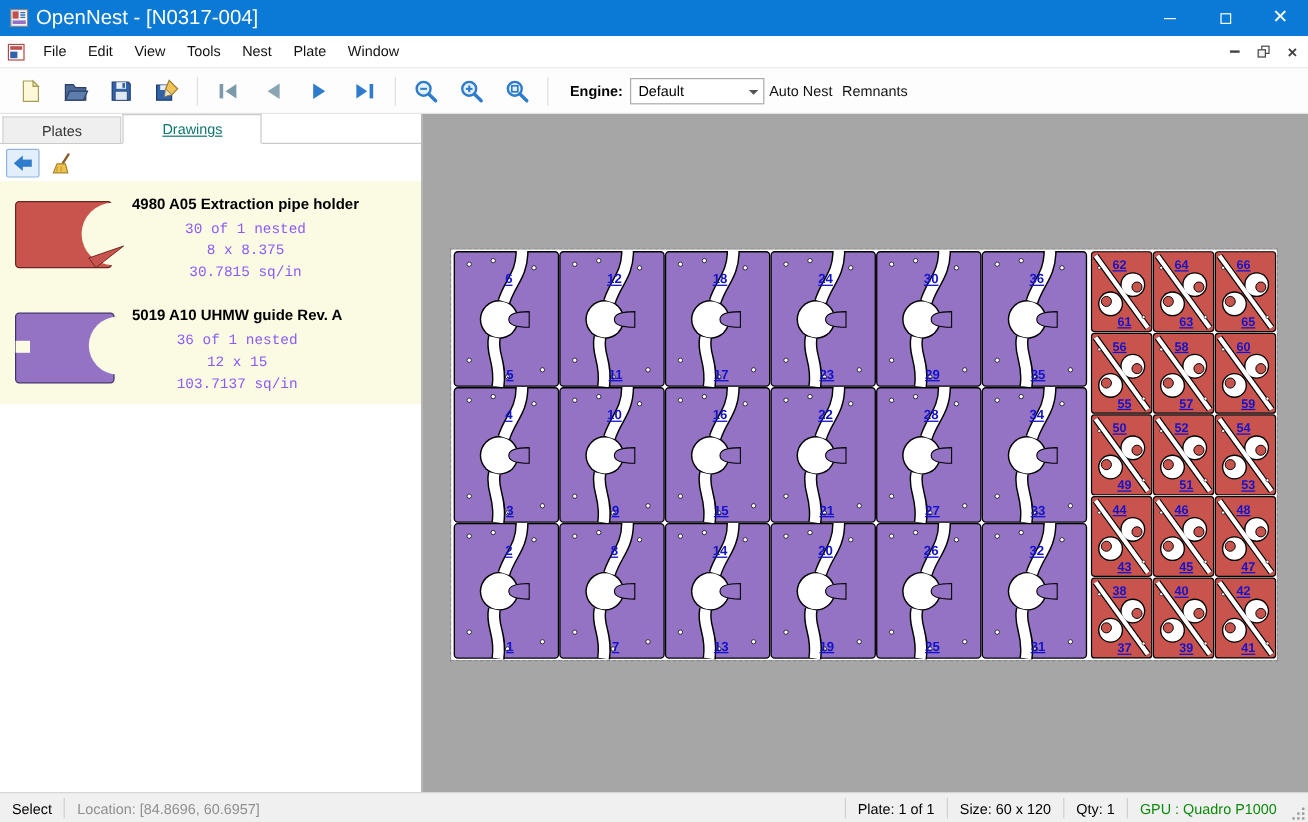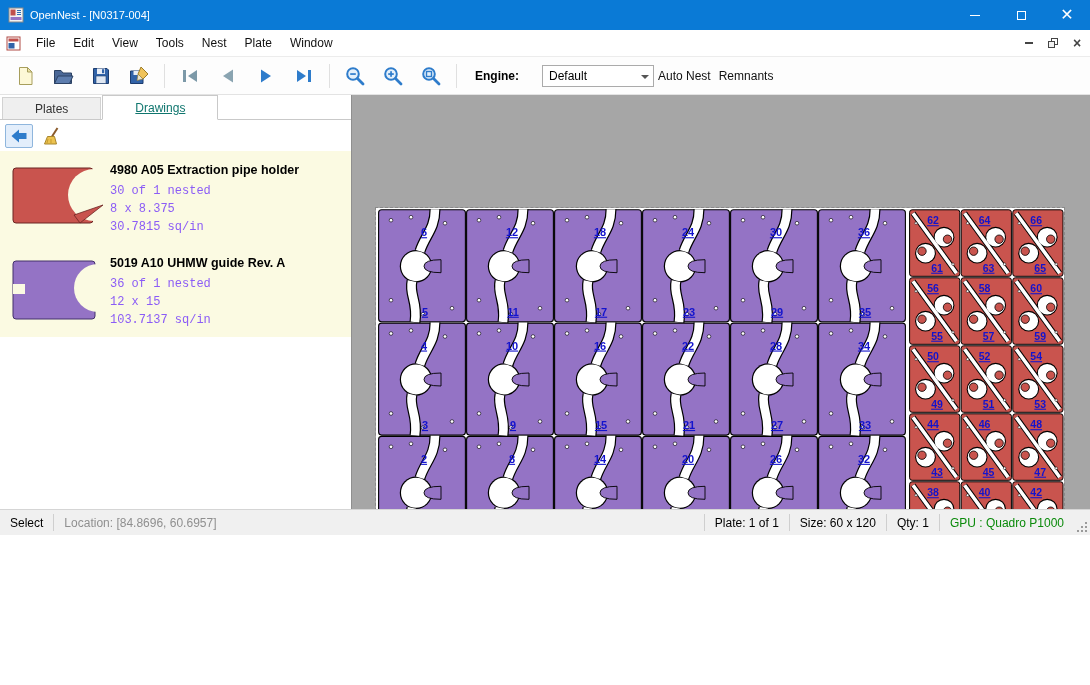--- a/index.html
+++ b/index.html
@@ -2,21 +2,21 @@
 <html><head>
 <meta charset="utf-8">
 <style>
   * { box-sizing: border-box; }
   html,body { margin:0; padding:0; width:1090px; height:685px; overflow:hidden;
     font-family:"Liberation Sans", sans-serif; font-size:12px; background:#fff; }
 
   
   .titlebar { height:30px; background:#0a7ad6; display:flex; align-items:center; color:#fff; }
   .titlebar .appicon { margin:0 6px 0 8px; display:flex; }
-  .titlebar .title { font-size:11px; }
+  .titlebar .title { font-size:17px; }
   .titlebar .spacer { flex:1; }
   .winbtn { width:46px; height:30px; display:flex; align-items:center; justify-content:center; color:#fff; }
   .min-glyph { display:inline-block; width:10px; border-top:1px solid #fff; }
   .max-glyph { display:inline-block; width:9px; height:9px; border:1px solid #fff; }
   .close-glyph { font-size:16px; line-height:1; }
 
   
   .menubar { height:26px; display:flex; align-items:center; background:#fff; }
   .menubar .mdiicon { margin:0 6px 0 6px; display:flex; }
   .menu-item { padding:4px 9px; color:#111; cursor:default; }
@@ -27,44 +27,44 @@
   .mdi-restore .b1 { position:absolute; right:0; top:0; width:7px; height:7px; border:1px solid #444; background:#fff; }
   .mdi-restore .b2 { position:absolute; left:0; bottom:0; width:7px; height:7px; border:1px solid #444; background:#f2f2f2; }
   .mdi-close { font-size:14px; font-weight:bold; line-height:1; }
 
   
   .toolbar { height:39px; background:#fdfdfd; border-top:1px solid #ececec; border-bottom:1px solid #e3e3e3;
     display:flex; align-items:center; padding-left:8px; }
   .tbtn { width:34px; height:30px; display:flex; align-items:center; justify-content:center; border-radius:2px; margin-right:4px; }
   .tsep { width:1px; height:24px; background:#e0e0e0; margin:0 8px 0 4px; }
   .icn { width:22px; height:22px; display:block; }
-  .engine-label { font-weight:bold; margin:0 23px 0 10px; }
+  .engine-label { font-weight:bold; margin:0 6px 0 10px; }
   .combo { width:112px; height:22px; border:1px solid #ababab; background:#fff; display:flex; align-items:center; }
   .combo .val { flex:1; padding-left:6px; }
   .combo .arrow { width:16px; display:flex; justify-content:center; }
   .combo .arrow:after { content:""; border:4px solid transparent; border-top-color:#555; margin-top:7px; }
   .txt-btn { margin-left:0; padding:4px 4px; color:#111; }
 
   
-  .main { display:flex; height:414px; }
+  .main { display:flex; height:565px; }
 
   
   .left-panel { width:352px; background:#fff; border-right:1px solid #8f8f8f; display:flex; flex-direction:column; }
   .tabstrip { height:25px; display:flex; align-items:flex-end; border-bottom:1px solid #c9c9c9; background:#fff; padding-left:2px; }
   .tab { height:22px; line-height:22px; padding:0 32px; background:#efefef; border:1px solid #d2d2d2; border-bottom:none;
     color:#333; margin-right:1px; }
   .tab.active { height:25px; line-height:25px; background:#fff; border:1px solid #c9c9c9; border-bottom:1px solid #fff;
     margin-bottom:-1px; color:#0f766e;text-decoration:underline; }
   .panel-toolbar { height:31px; display:flex; align-items:center; gap:6px; padding-left:5px; background:#fff; }
   .pbtn { width:28px; height:24px; display:flex; align-items:center; justify-content:center; border-radius:2px; }
   .pbtn.framed { border:1px solid #8fb6dd; background:#e3eefb; }
   .drawing-list { display:flex; flex-direction:column; }
   .drawing-item { display:flex; background:#fbfae2; padding:6px 4px 8px 6px; }
   .thumb { width:104px; display:flex; align-items:center; justify-content:center; }
-  .dtext { padding-top:6px; }
+  .dtext { padding-top:6px;text-align:center; }
   .dtitle { font-weight:bold; font-size:12.5px; color:#000; margin-bottom:5px; }
   .dline { color:#8b5cf6; line-height:1.5;font-family:Liberation Mono, monospace; }
   .panel-fill { flex:1; background:#fff; }
 
   
   .canvas { flex:1; background:#a6a6a6; position:relative; overflow:hidden; }
   .plate-wrap { position:absolute; left:23px; top:112px; border:1px dashed #8a8a8a; }
   #plate-svg { display:block; background:#fff; }
   .part-num { font-family:"Liberation Sans", sans-serif; font-weight:bold; font-size:11px; fill:#1313cd; text-decoration:underline; }
   .part-num-sm { font-size:10.5px; }

